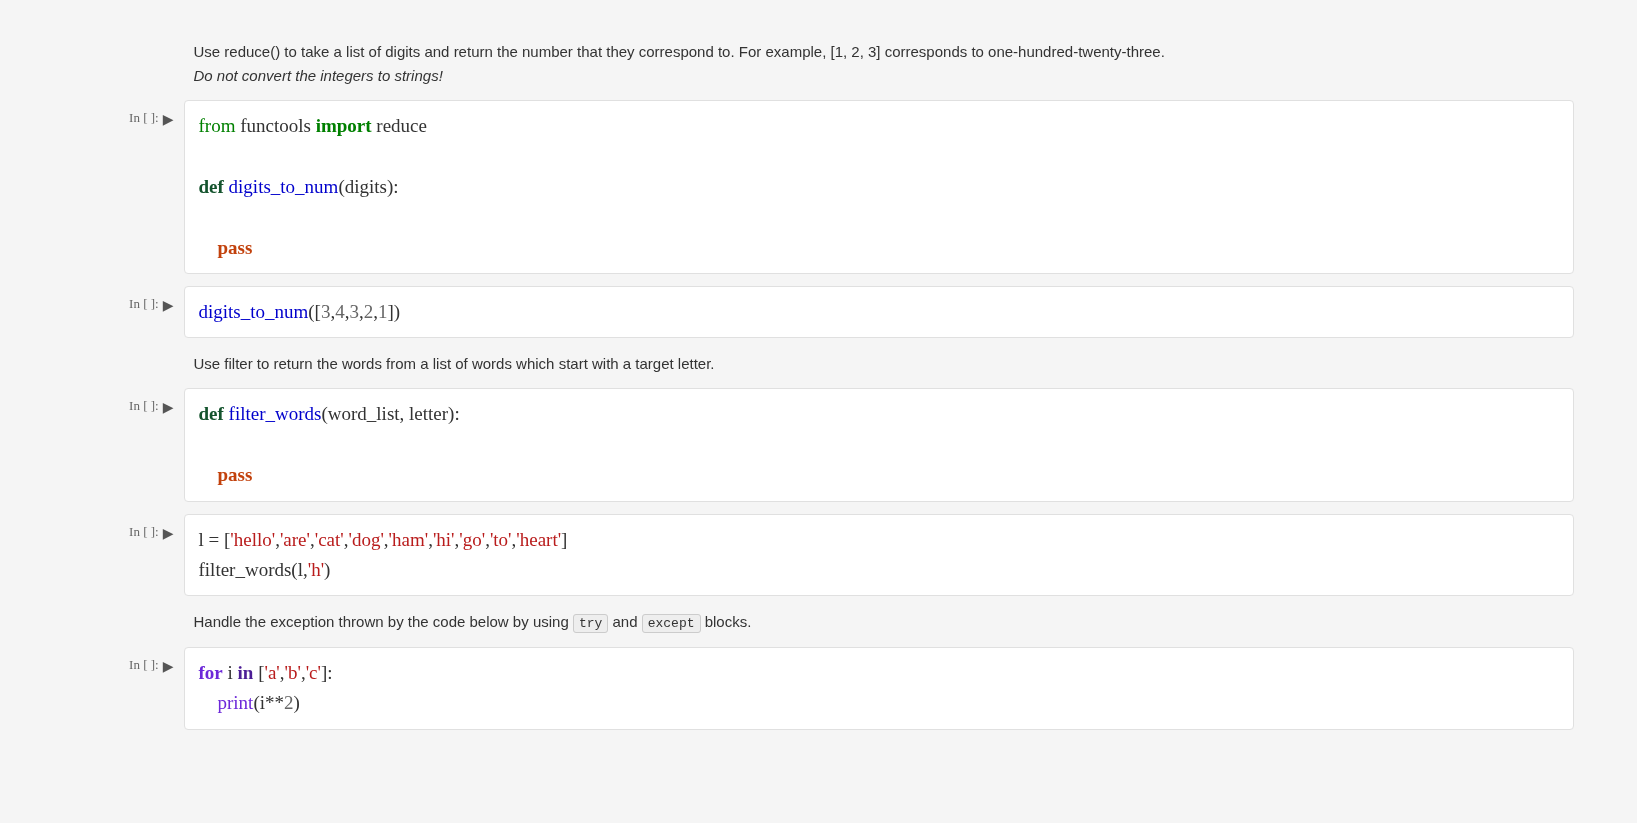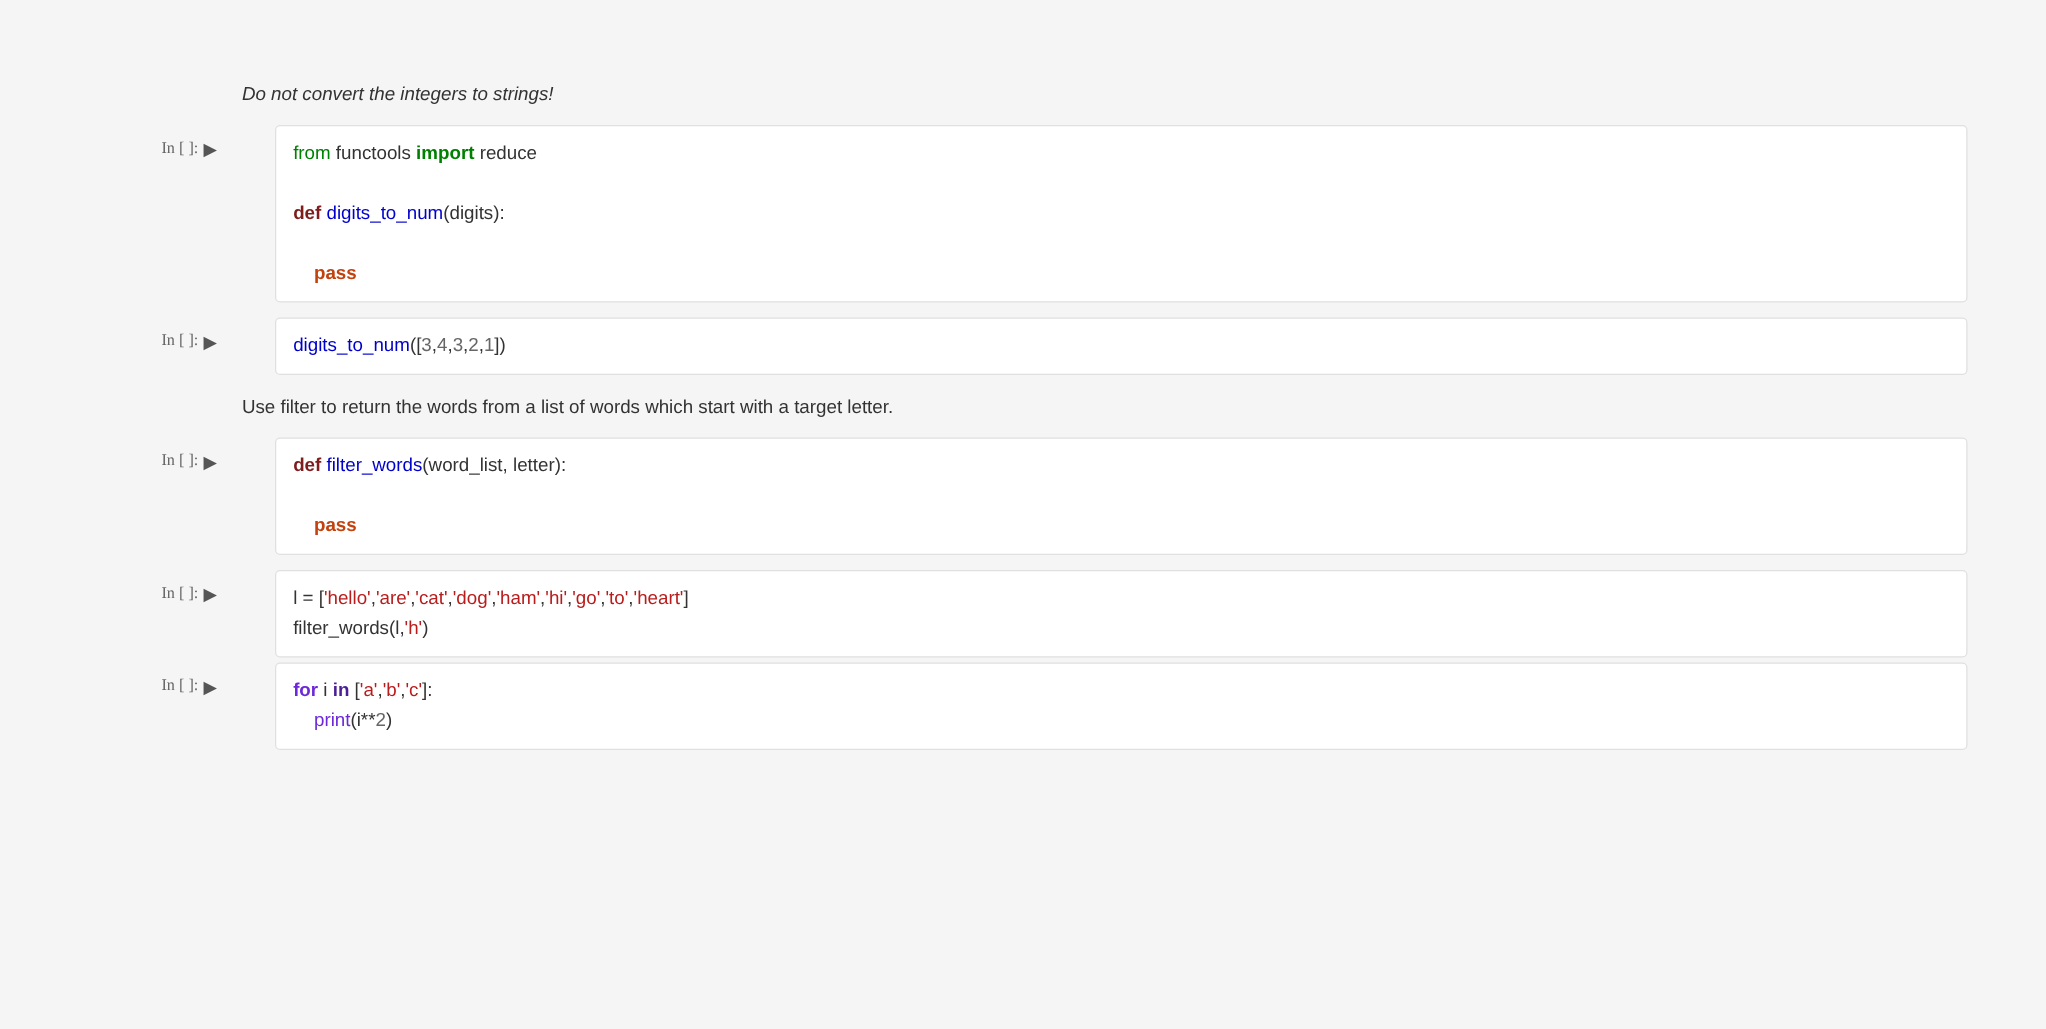--- a/index.html
+++ b/index.html
@@ -49,31 +49,30 @@
       font-size: 14px;
       cursor: pointer;
       margin-top: 1px;
     }
     .cell-code {
       flex: 1;
       background: #fff;
       border: 1px solid #e0e0e0;
       border-radius: 4px;
       padding: 10px 14px;
-      font-family: Liberation Sans, sans-serif;
-      font-size: 15px;
+      font-family: Liberation Serif, serif;
+      font-size: 19px;
       line-height: 1.6;
       white-space: pre;
       color: #333;
       min-height: 44px;
-      margin-left: 36px;
     }
     .kw-from { color: #008000; font-weight: normal; }
     .kw-import { color: #008000; font-weight: bold; }
-    .kw-def { color: #7f1d1d; font-weight: bold; }
+    .kw-def { color: #14532d; font-weight: bold; }
     .kw-pass { color: #c2410c; font-weight: bold; }
     .kw-for { color: #6d28d9; font-weight: bold; }
     .kw-in { color: #4c1d95; font-weight: bold; }
     .fn-name { color: #00c; font-weight: normal; }
     .fn-call { color: #00c; }
     .str-val { color: #b91c1c; }
     .num-val { color: #666; }
     .code-inline {
       font-family: 'Courier New', monospace;
       font-size: 13px;
@@ -89,21 +88,21 @@
       color: #111;
     }
     .spacer { height: 8px; }
   </style>
 </head>
 <body>
 
 <div class="notebook">
 
   <div class="prose">
-    <br>
+    <span>Use reduce() to take a list of digits and return the number that they correspond to. For example, [1, 2, 3] corresponds to one-hundred-twenty-three.</span><br>
     <em>Do not convert the integers to strings!</em>
   </div>
 
   <div class="cell-row">
     <div class="cell-label">
       <span>In [&nbsp;]:</span>
       <span class="run-icon">▶</span>
     </div>
     <div class="cell-code"><span class="kw-from">from</span> functools <span class="kw-import">import</span> reduce
 
@@ -141,20 +140,23 @@
   <div class="cell-row">
     <div class="cell-label">
       <span>In [&nbsp;]:</span>
       <span class="run-icon">▶</span>
     </div>
     <div class="cell-code">l = [<span class="str-val">'hello'</span>,<span class="str-val">'are'</span>,<span class="str-val">'cat'</span>,<span class="str-val">'dog'</span>,<span class="str-val">'ham'</span>,<span class="str-val">'hi'</span>,<span class="str-val">'go'</span>,<span class="str-val">'to'</span>,<span class="str-val">'heart'</span>]
 filter_words(l,<span class="str-val">'h'</span>)</div>
   </div>
 
 
+  <div class="prose">
+    <span>Handle the exception thrown by the code below by using </span><code class="code-inline">try</code><span> and </span><code class="code-inline">except</code><span> blocks.</span>
+  </div>
 
   <div class="cell-row">
     <div class="cell-label">
       <span>In [&nbsp;]:</span>
       <span class="run-icon">▶</span>
     </div>
     <div class="cell-code"><span class="kw-for">for</span> i <span class="kw-in">in</span> [<span class="str-val">'a'</span>,<span class="str-val">'b'</span>,<span class="str-val">'c'</span>]:
     <span style="color:#6d28d9;">print</span>(i**<span class="num-val">2</span>)</div>
   </div>
 

